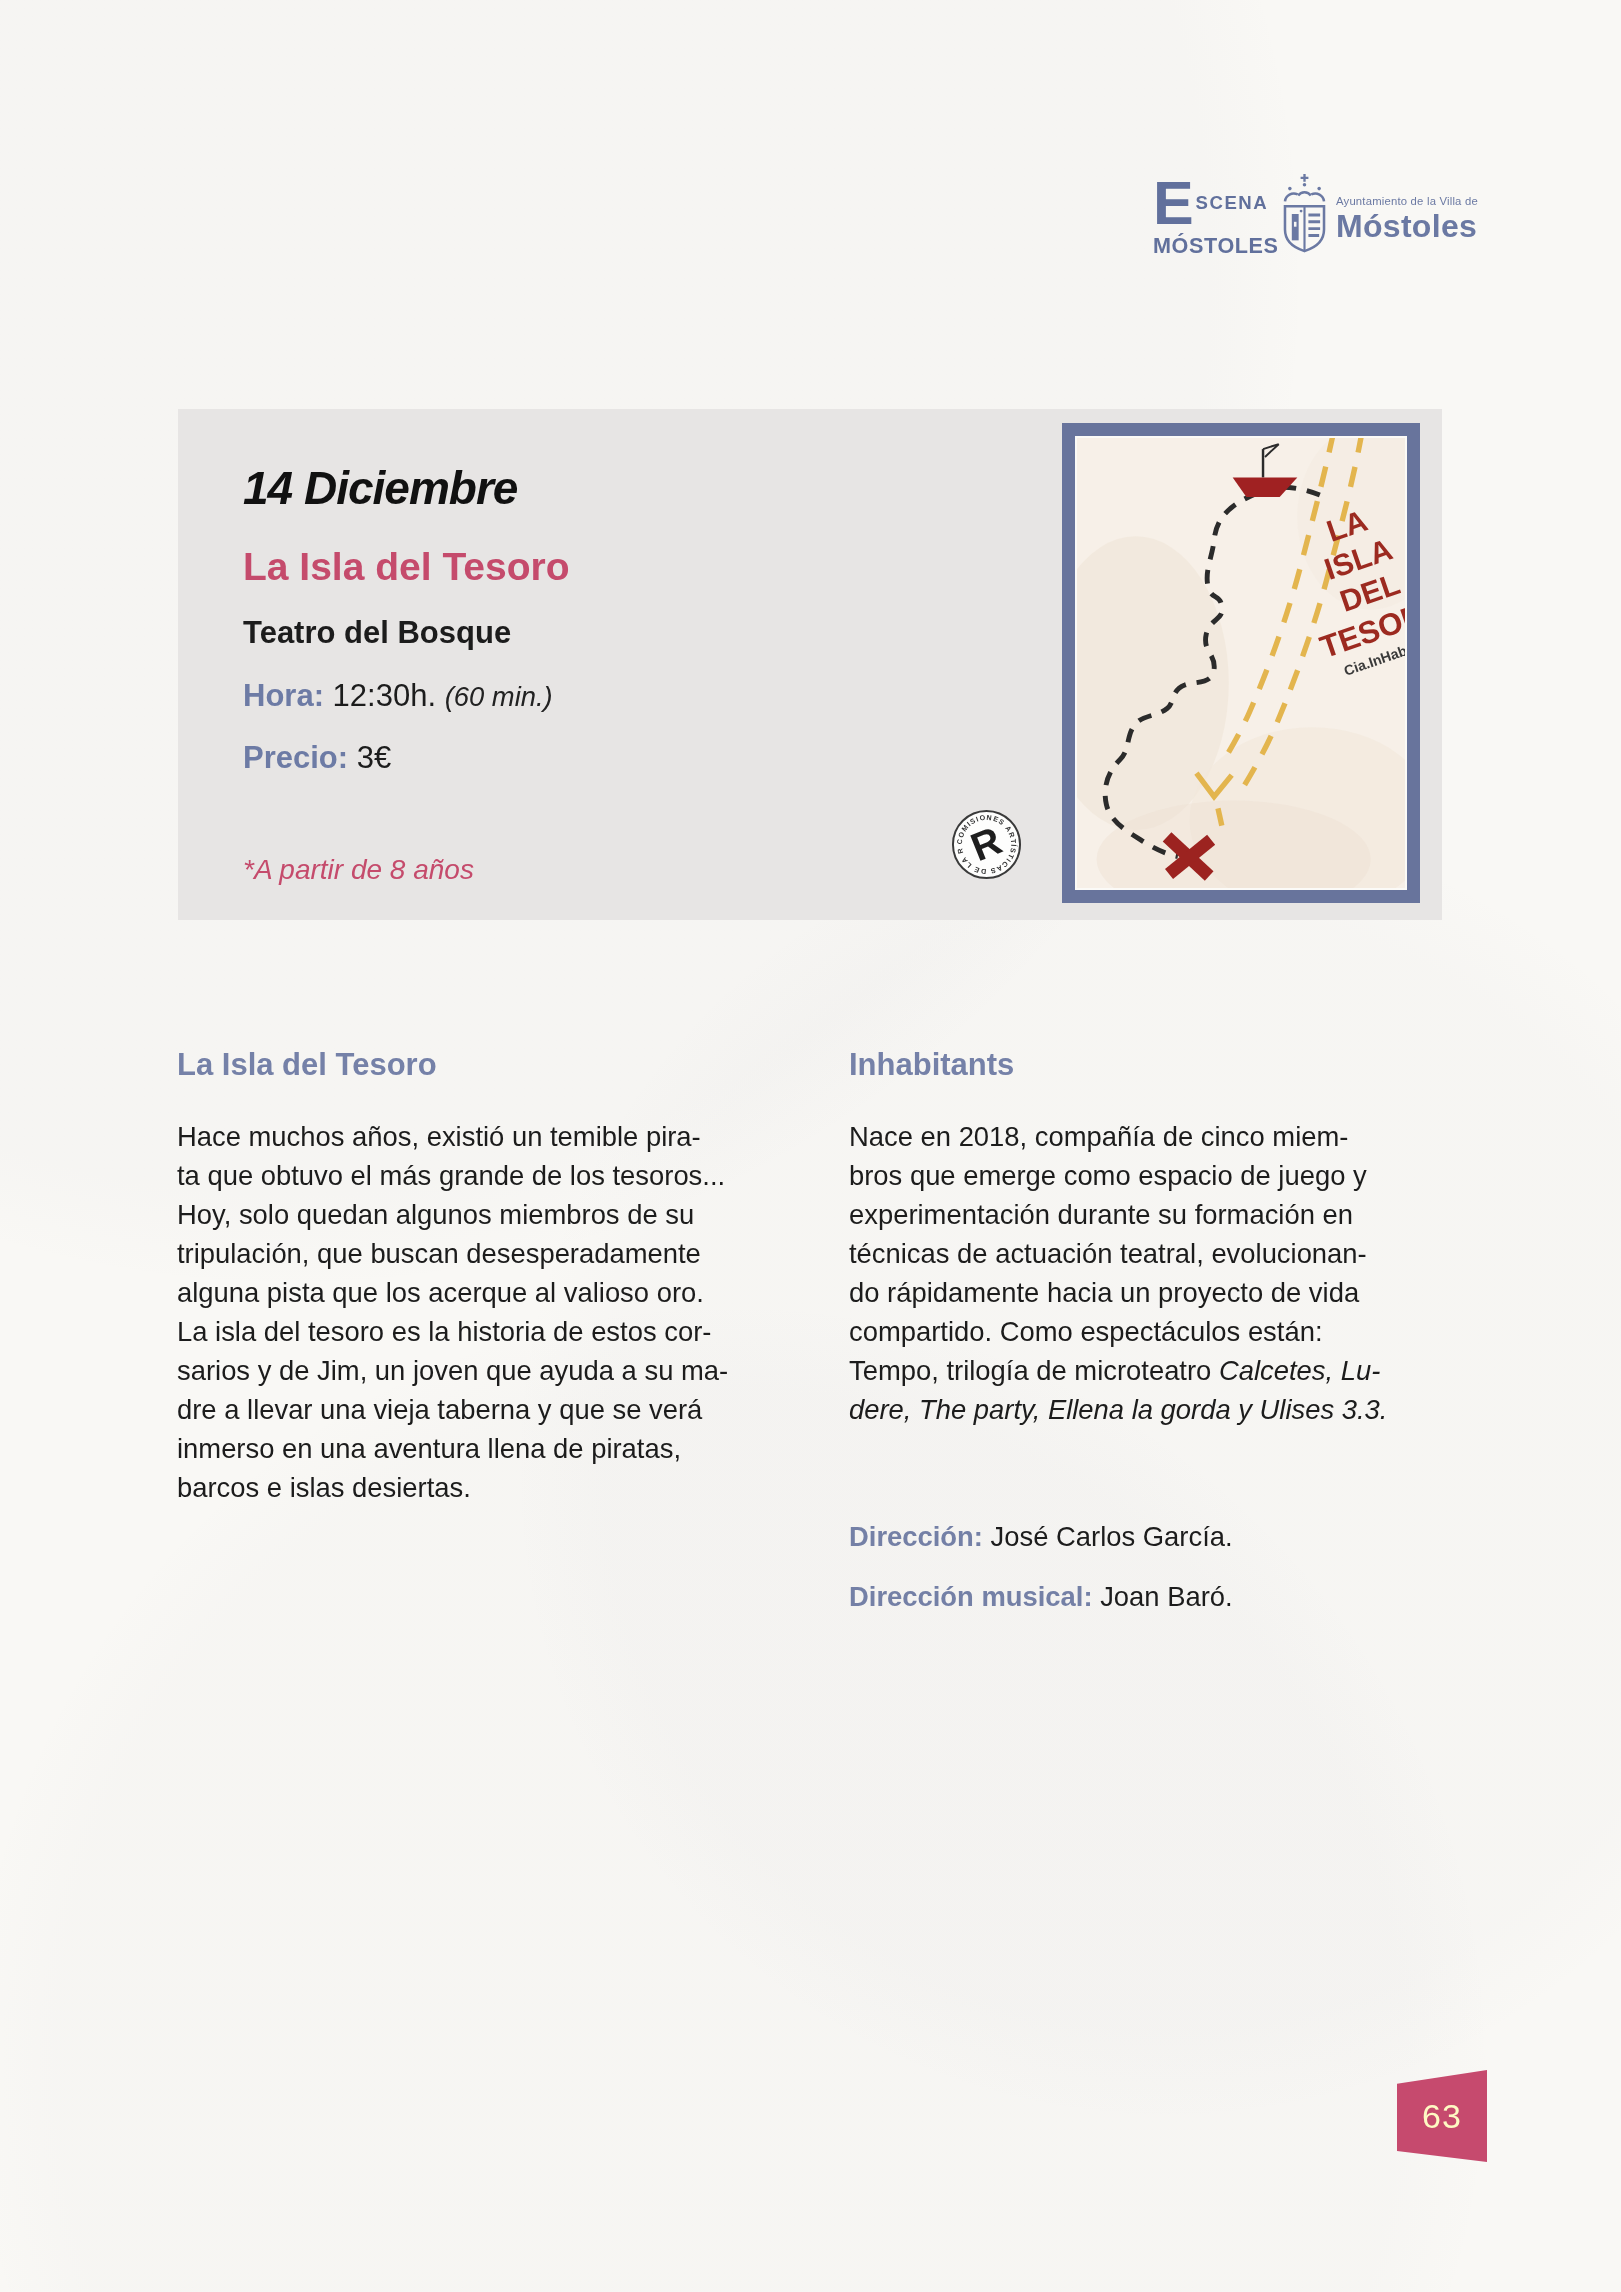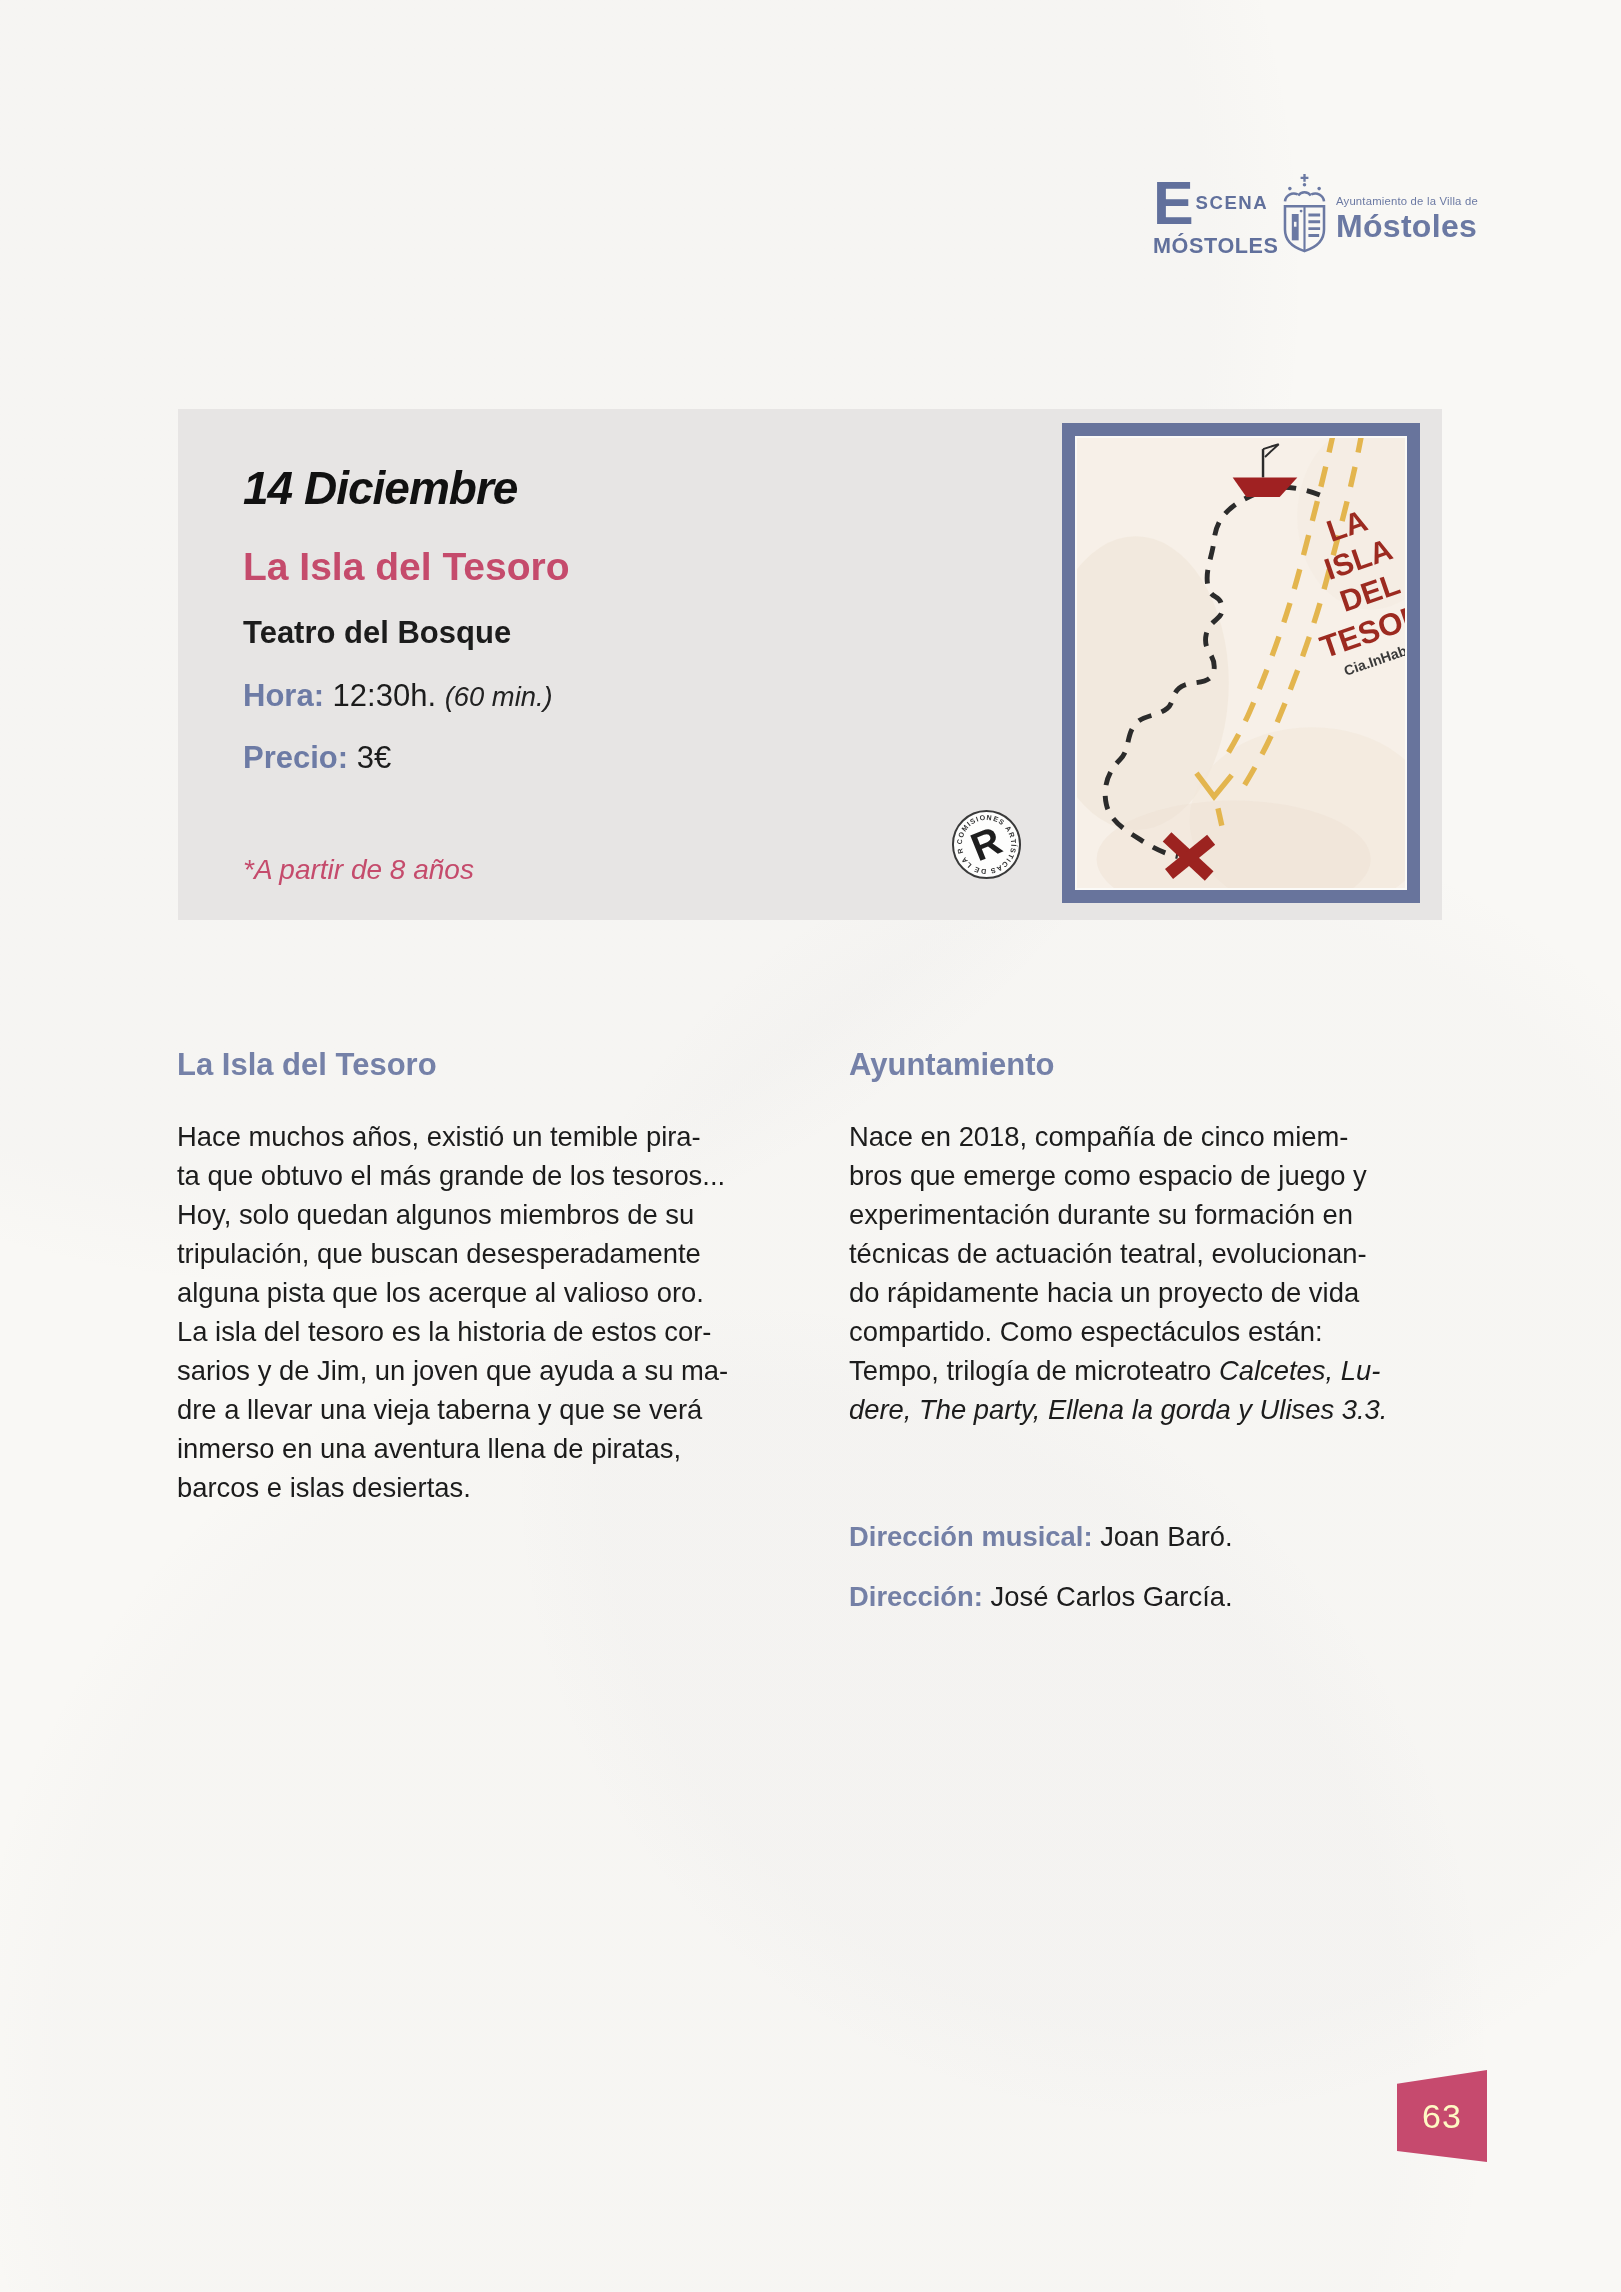--- a/index.html
+++ b/index.html
@@ -198,33 +198,33 @@
 tripulación, que buscan desesperadamente
 alguna pista que los acerque al valioso oro.
 La isla del tesoro es la historia de estos cor-
 sarios y de Jim, un joven que ayuda a su ma-
 dre a llevar una vieja taberna y que se verá
 inmerso en una aventura llena de piratas,
 barcos e islas desiertas.</div>
   </div>
 
   <div class="abs col col-right">
-    <div class="col-heading">Ayuntamiento</div>
+    <div class="col-heading">Inhabitants</div>
     <div class="col-text"><span>Nace en 2018, compañía de cinco miem-
 bros que emerge como espacio de juego y
 experimentación durante su formación en
 técnicas de actuación teatral, evolucionan-
 do rápidamente hacia un proyecto de vida
 compartido. Como espectáculos están:
 Tempo, trilogía de microteatro </span><em>Calcetes, Lu-
 dere, The party, Ellena la gorda y Ulises 3.3.</em></div>
 
     <div class="credits">
+      <div class="credit-item"><span class="credit-label">Dirección:</span><span> José Carlos García.</span></div>
       <div class="credit-item"><span class="credit-label">Dirección musical:</span><span> Joan Baró.</span></div>
-      <div class="credit-item"><span class="credit-label">Dirección:</span><span> José Carlos García.</span></div>
     </div>
   </div>
 
   <div class="abs page-badge">
     <span>63</span>
   </div>
 
 </div>
 
 

